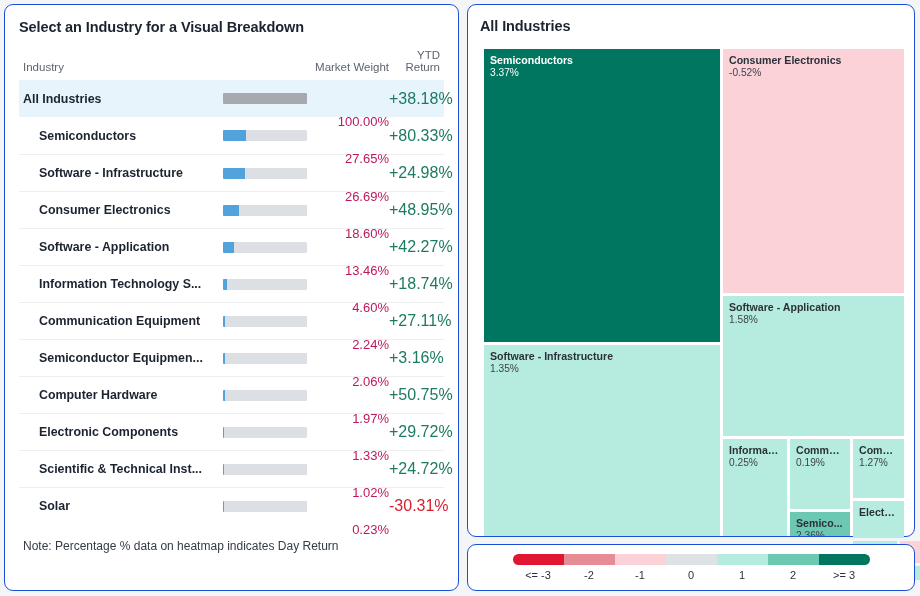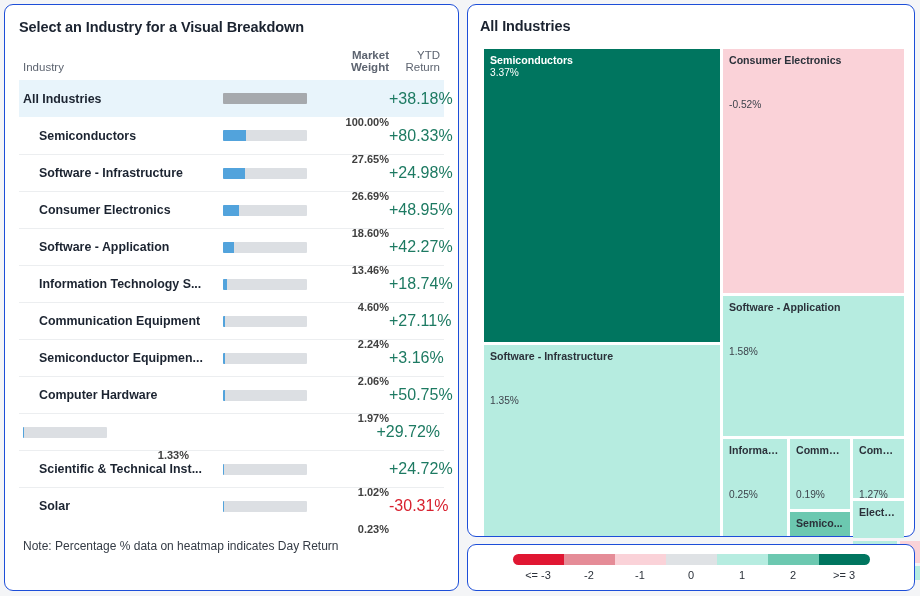--- a/index.html
+++ b/index.html
@@ -39,21 +39,21 @@
   .tbl { width: 100%; margin-top: 14px; }
   .thead {
     display: flex;
     align-items: flex-end;
     padding: 0 4px 7px 4px;
     font-size: 11.5px;
     color: #5d6470;
   }
   .col-ind  { flex: 0 0 200px; }
   .col-bar  { flex: 0 0 88px; }
-  .col-wt   { flex: 0 0 78px; text-align: right; font-weight: bold; }
+  .col-wt   { flex: 0 0 78px; text-align: right; }
   .col-ret  { flex: 1 1 auto;  text-align: right; }
 
   .row {
     display: flex;
     align-items: center;
     height: 37px;
     padding: 0 4px;
     border-top: 1px solid #eceef0;
     font-size: 12.4px;
   }
@@ -76,21 +76,21 @@
 
   .bar-track {
     width: 84px; height: 11px;
     background: #dcdfe3;
     border-radius: 1px;
     overflow: hidden;
   }
   .bar-fill { height: 100%; background: #52a3dc; }
   .row.selected .bar-fill { background: #a6a9ad; }
 
-  .wt  { color: #404040; font-size: 11px; margin-top: 46px; }
+  .wt  { color: #be185d; font-size: 13px; margin-top: 46px; }
   .ret { font-size: 16px; font-weight: normal; }
   .ret.pos { color: #1d7a62; }
   .ret.neg { color: #d8212f; }
 
   .note {
     font-size: 12px;
     color: #343b45;
     padding: 15px 4px 0 4px;
   }
 
@@ -115,21 +115,21 @@
     text-overflow: ellipsis;
     display: block;
   }
   .tile .t-val {
     font-size: 10.2px;
     display: block;
     white-space: nowrap;
   }
   .tile.dark .t-name, .tile.dark .t-val { color: #ffffff; }
   .tile.light .t-name { color: #2b313a; }
-  .tile.light .t-val  { color: #3d434c; margin-top: 32px; }
+  .tile.light .t-val  { color: #3d434c; }
 
   
   .legend { display: flex; }
   .lg-item { width: 51px; text-align: center; }
   .lg-sw {
     height: 11px;
     width: 100%;
   }
   .lg-item:first-child .lg-sw { border-radius: 6px 0 0 6px; }
   .lg-item:last-child  .lg-sw { border-radius: 0 6px 6px 0; }
@@ -240,20 +240,21 @@
             <div class="col-ind ind-name">Computer Hardware</div>
             <div class="col-bar">
               <div class="bar-track">
                 <div class="bar-fill" style="width: 1.97%;"></div>
               </div>
             </div>
             <div class="col-wt wt">1.97%</div>
             <div class="col-ret ret pos">+50.75%</div>
           </div>
           <div class="row">
+            <div class="col-ind ind-name">Electronic Components</div>
             <div class="col-bar">
               <div class="bar-track">
                 <div class="bar-fill" style="width: 1.6%;"></div>
               </div>
             </div>
             <div class="col-wt wt">1.33%</div>
             <div class="col-ret ret pos">+29.72%</div>
           </div>
           <div class="row">
             <div class="col-ind ind-name">Scientific &amp; Technical Inst...</div>

